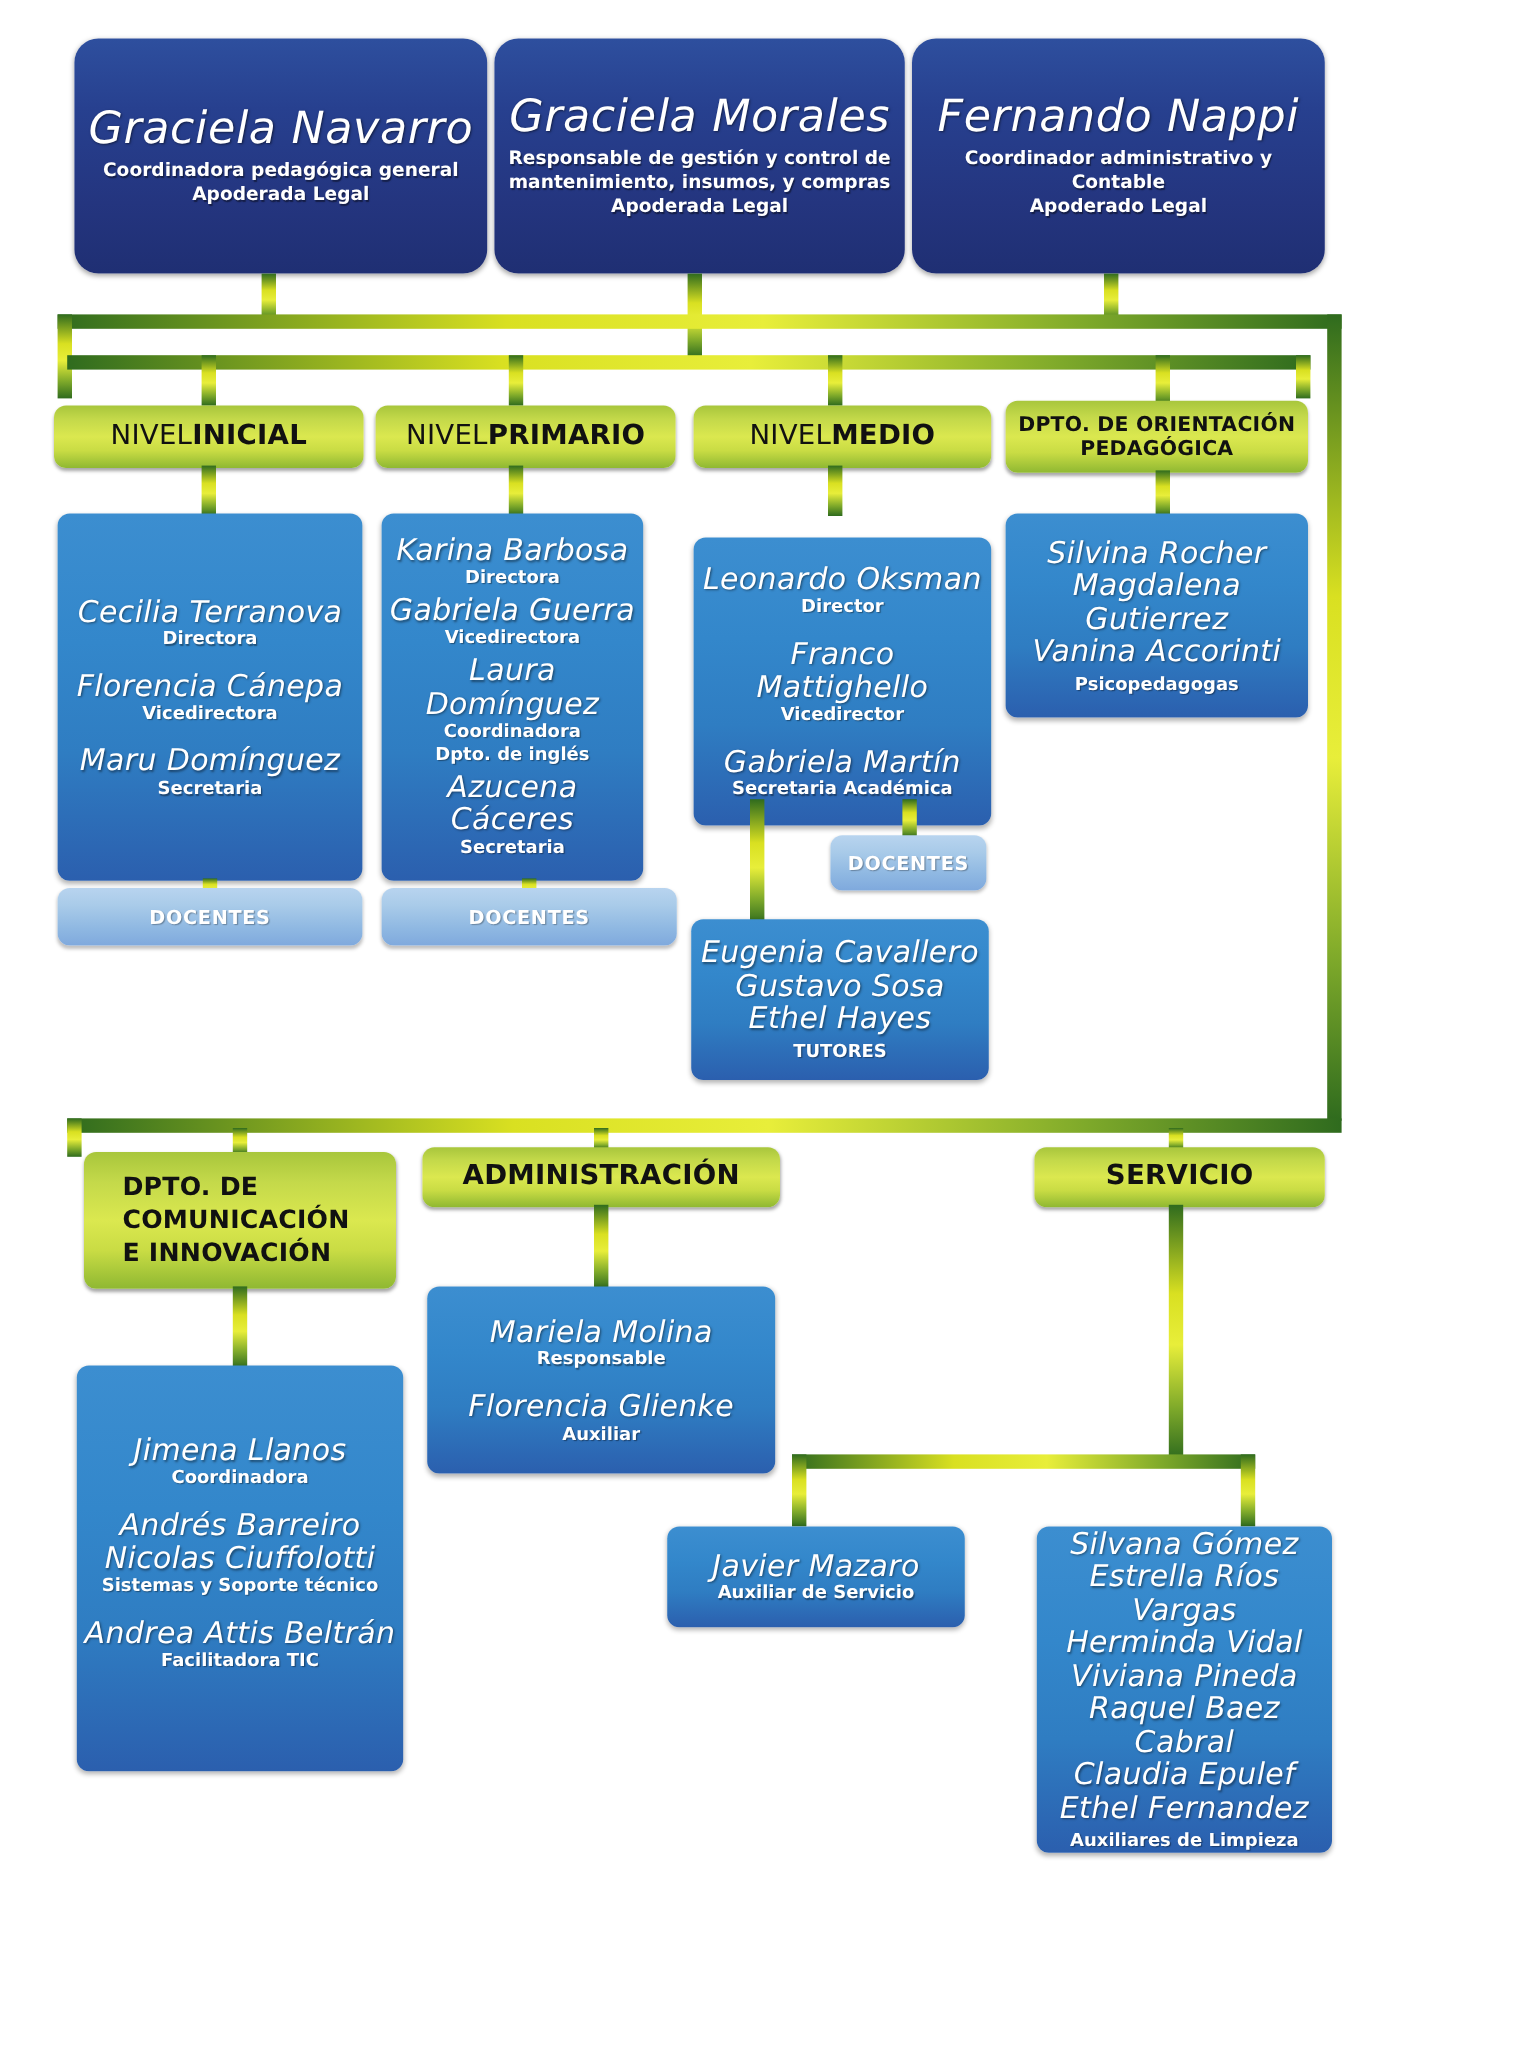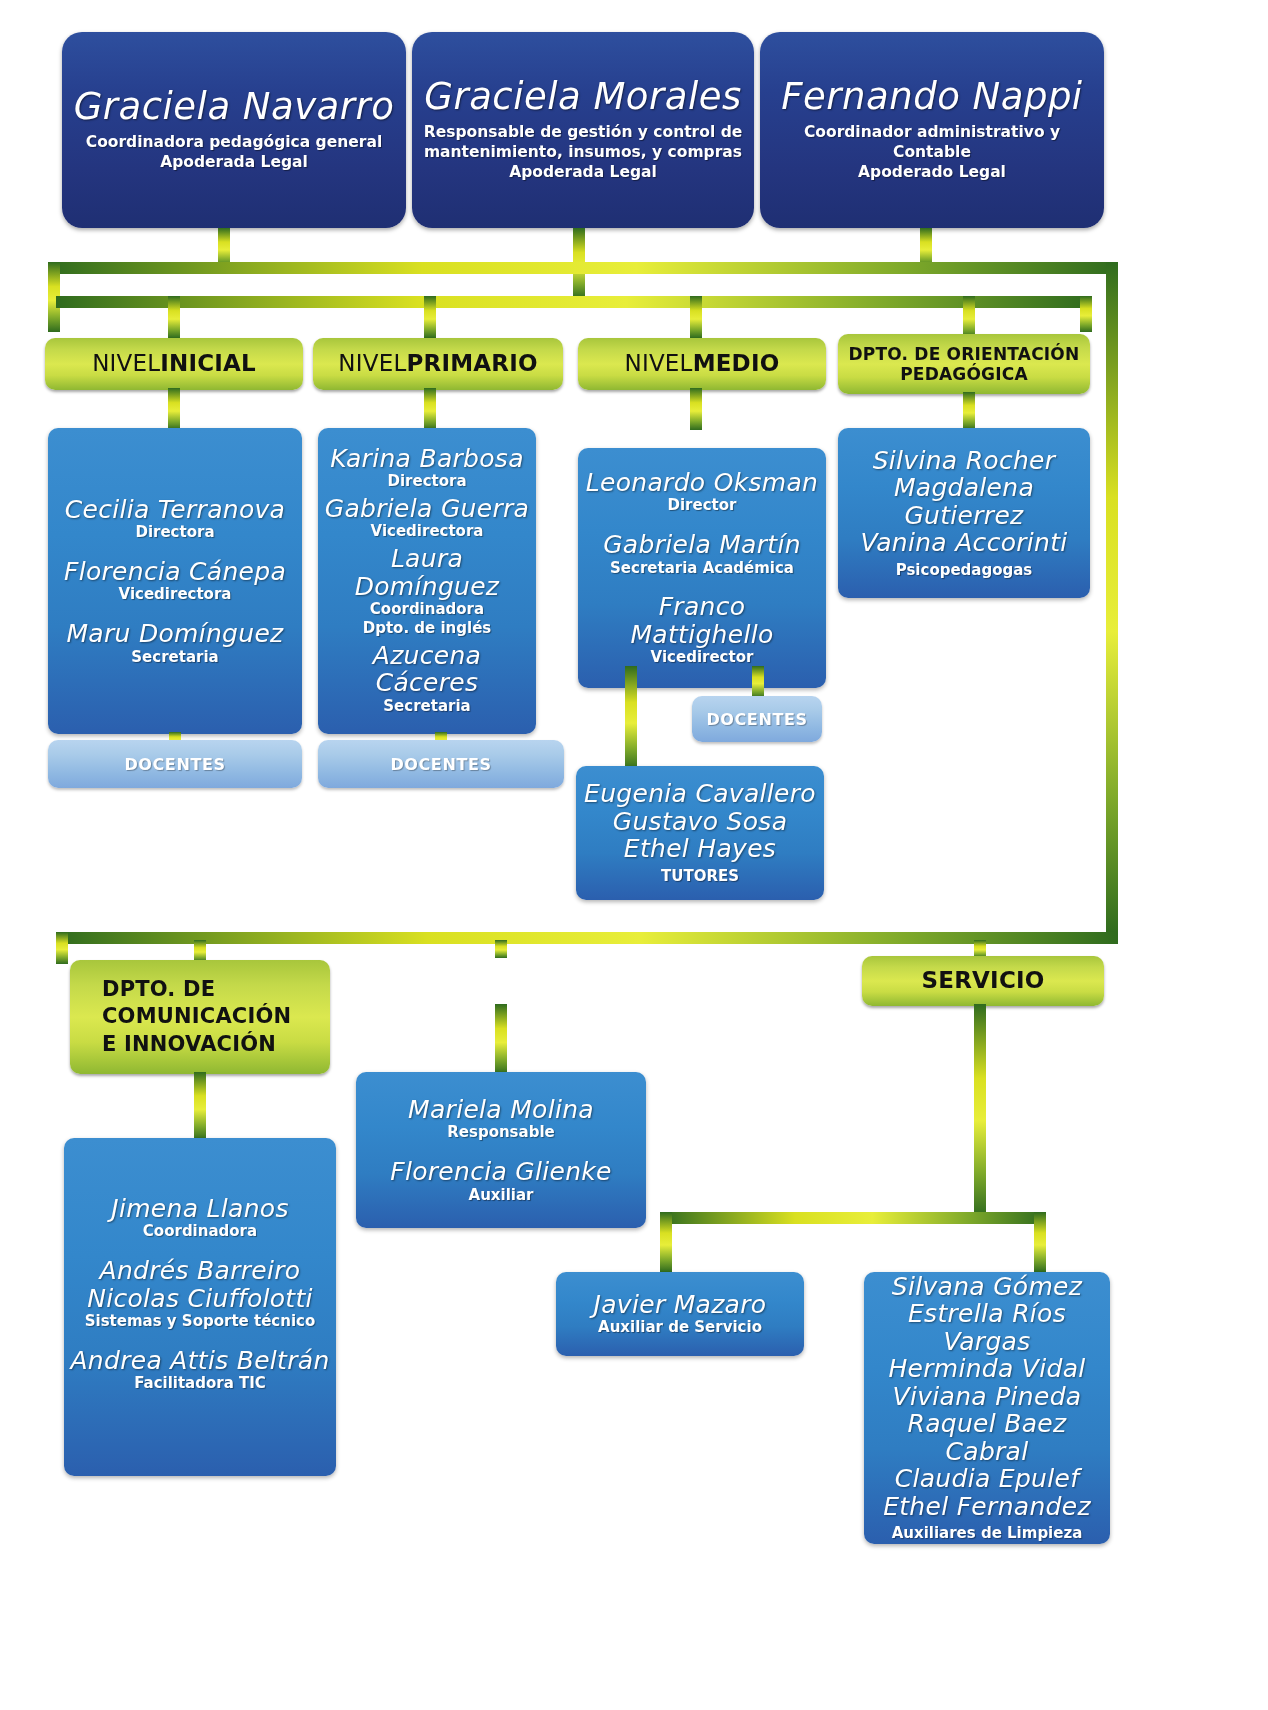--- a/index.html
+++ b/index.html
@@ -239,26 +239,26 @@
   <div class="lblue-box" style="left:318px; top:740px; width:246px; height:48px;">
     <span>DOCENTES</span>
   </div>
 
   <div class="blue-box" style="left:578px; top:428px; width:248px; height:240px;margin-top:20px;">
     <div class="grp">
       <div class="nm">Leonardo Oksman</div>
       <div class="rl">Director</div>
     </div>
     <div class="grp">
+      <div class="nm">Franco Mattighello</div>
+      <div class="rl">Vicedirector</div>
+    </div>
+    <div class="grp">
       <div class="nm">Gabriela Martín</div>
       <div class="rl">Secretaria Académica</div>
-    </div>
-    <div class="grp">
-      <div class="nm">Franco Mattighello</div>
-      <div class="rl">Vicedirector</div>
     </div>
   </div>
 
   <div class="conn-h" style="left:625px; top:666px; width:12px; height:104px;"></div>
   <div class="conn-h" style="left:752px; top:666px; width:12px; height:32px;"></div>
 
   <div class="lblue-box" style="left:692px; top:696px; width:130px; height:46px;">
     <span>DOCENTES</span>
   </div>
 
@@ -299,20 +299,23 @@
       <div class="nm">Andrés Barreiro</div>
       <div class="nm">Nicolas Ciuffolotti</div>
       <div class="rl">Sistemas y Soporte técnico</div>
     </div>
     <div class="grp" style="margin-bottom:26px;">
       <div class="nm">Andrea Attis Beltrán</div>
       <div class="rl">Facilitadora TIC</div>
     </div>
   </div>
 
+  <div class="green-box" style="left:352px; top:956px; width:298px; height:50px;">
+    <span>ADMINISTRACIÓN</span>
+  </div>
   <div class="conn-h" style="left:495px; top:1004px; width:12px; height:70px;"></div>
 
   <div class="blue-box" style="left:356px; top:1072px; width:290px; height:156px;">
     <div class="grp">
       <div class="nm">Mariela Molina</div>
       <div class="rl">Responsable</div>
     </div>
     <div class="grp">
       <div class="nm">Florencia Glienke</div>
       <div class="rl">Auxiliar</div>

